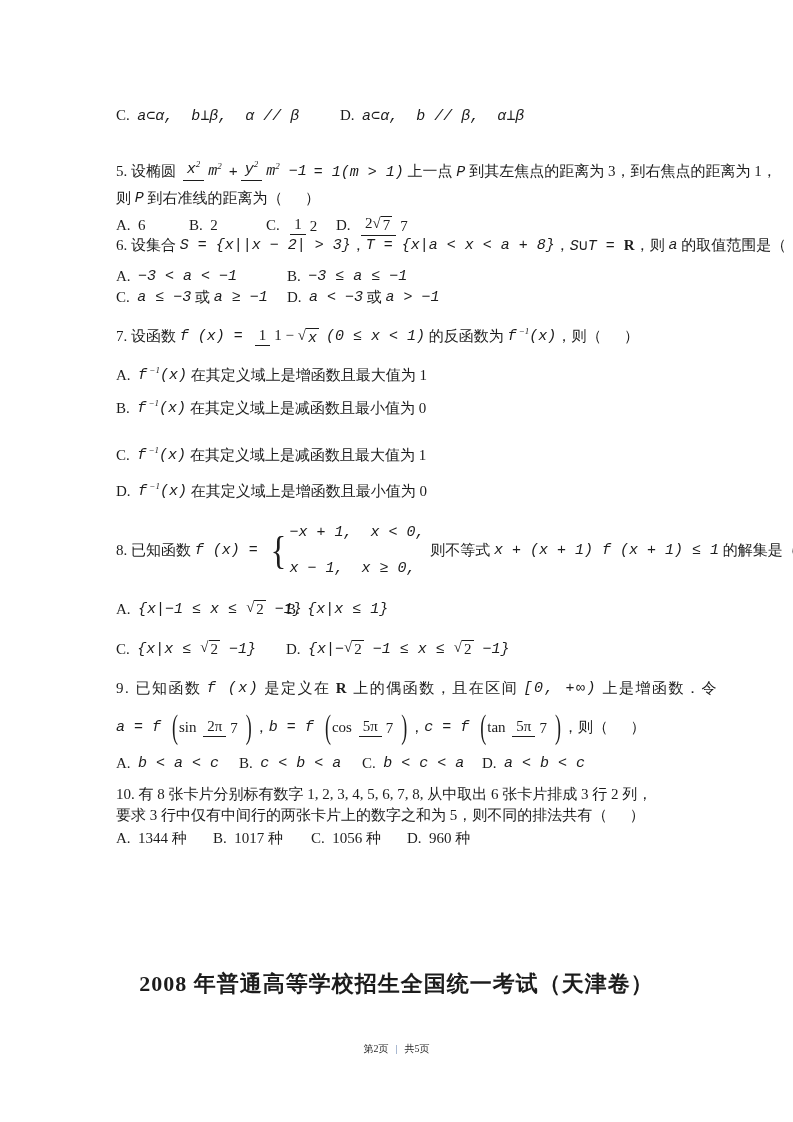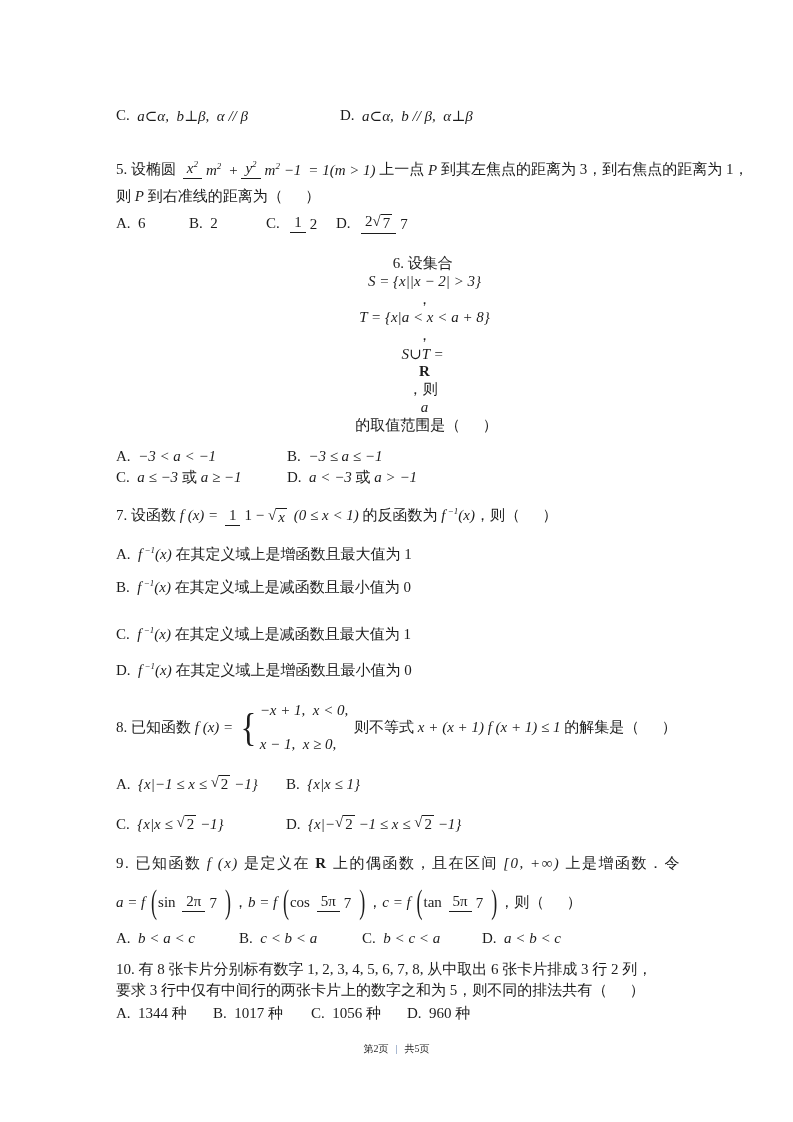--- a/index.html
+++ b/index.html
@@ -6,21 +6,21 @@
   body{
     width:793px;height:1122px;background:#ffffff;overflow:hidden;
     font-family:"Liberation Serif","DejaVu Serif",serif;
     color:#1c1c1c;font-size:15px;
   }
   .page{position:relative;width:793px;height:1122px;background:#fff;}
   .content{padding:106px 60px 0 116px;}
   .row{display:flex;align-items:center;min-height:19px;}
   .cell{display:inline-flex;align-items:center;flex:0 0 auto;}
   .t,.mi,.mbd,.grp,.crow,.fnum,.fden{white-space:pre;}
-  .mi{font-style:italic;}
+  .mi{font-style:italic;font-family:Liberation Mono, monospace;}
   .mbd{font-weight:700;}
   .grp{display:inline;}
   .grp .mi{font-style:italic;}
   sup.sp{font-size:0.6em;line-height:0;font-style:italic;}
   .frac{display:inline-flex;flex-direction:row;align-items:center;margin:0 3px;line-height:1.2;}
   .fnum{padding:0 4px 1px;border-bottom:1.2px solid #1c1c1c;text-align:center;}
   .fden{padding:1px 4px 0;text-align:center;}
   .sqrt{display:inline-flex;align-items:flex-start;}
   .srad{line-height:1.05;}
   .sbody{border-top:1.2px solid #1c1c1c;line-height:1.15;padding:0 2px;}
@@ -88,21 +88,21 @@
           </span>
         </span>
         <span class="cell">
           <span class="t">D.  </span>
           <span class="frac">
             <span class="fnum"><span class="t">2</span><span class="sqrt"><span class="srad">√</span><span class="sbody"><span class="t">7</span></span></span></span>
             <span class="fden"><span class="t">7</span></span>
           </span>
         </span>
       </div>
-      <div class="row" style="margin-top: 20px; flex-direction: column;">
+      <div class="row" style="">
         <span class="t">6. 设集合 </span>
         <span class="mi">S = {x||x − 2| &gt; 3}</span>
         <span class="t">，</span>
         <span class="mi">T = {x|a &lt; x &lt; a + 8}</span>
         <span class="t">，</span>
         <span class="mi">S∪T = </span>
         <span class="mbd">R</span>
         <span class="t">，则 </span>
         <span class="mi">a</span>
         <span class="t"> 的取值范围是（      ）</span>
@@ -299,16 +299,17 @@
           <span class="t">B.  1017 种</span>
         </span>
         <span class="cell" style="width: 96px;">
           <span class="t">C.  1056 种</span>
         </span>
         <span class="cell">
           <span class="t">D.  960 种</span>
         </span>
       </div>
     </div>
+  <h1 class="title">2008 年普通高等学校招生全国统一考试（天津卷）</h1>
   <div class="footer">
     <span>第2页</span><span class="sep">|</span><span>共5页</span>
   </div>
 </div>
 
 </body></html>

